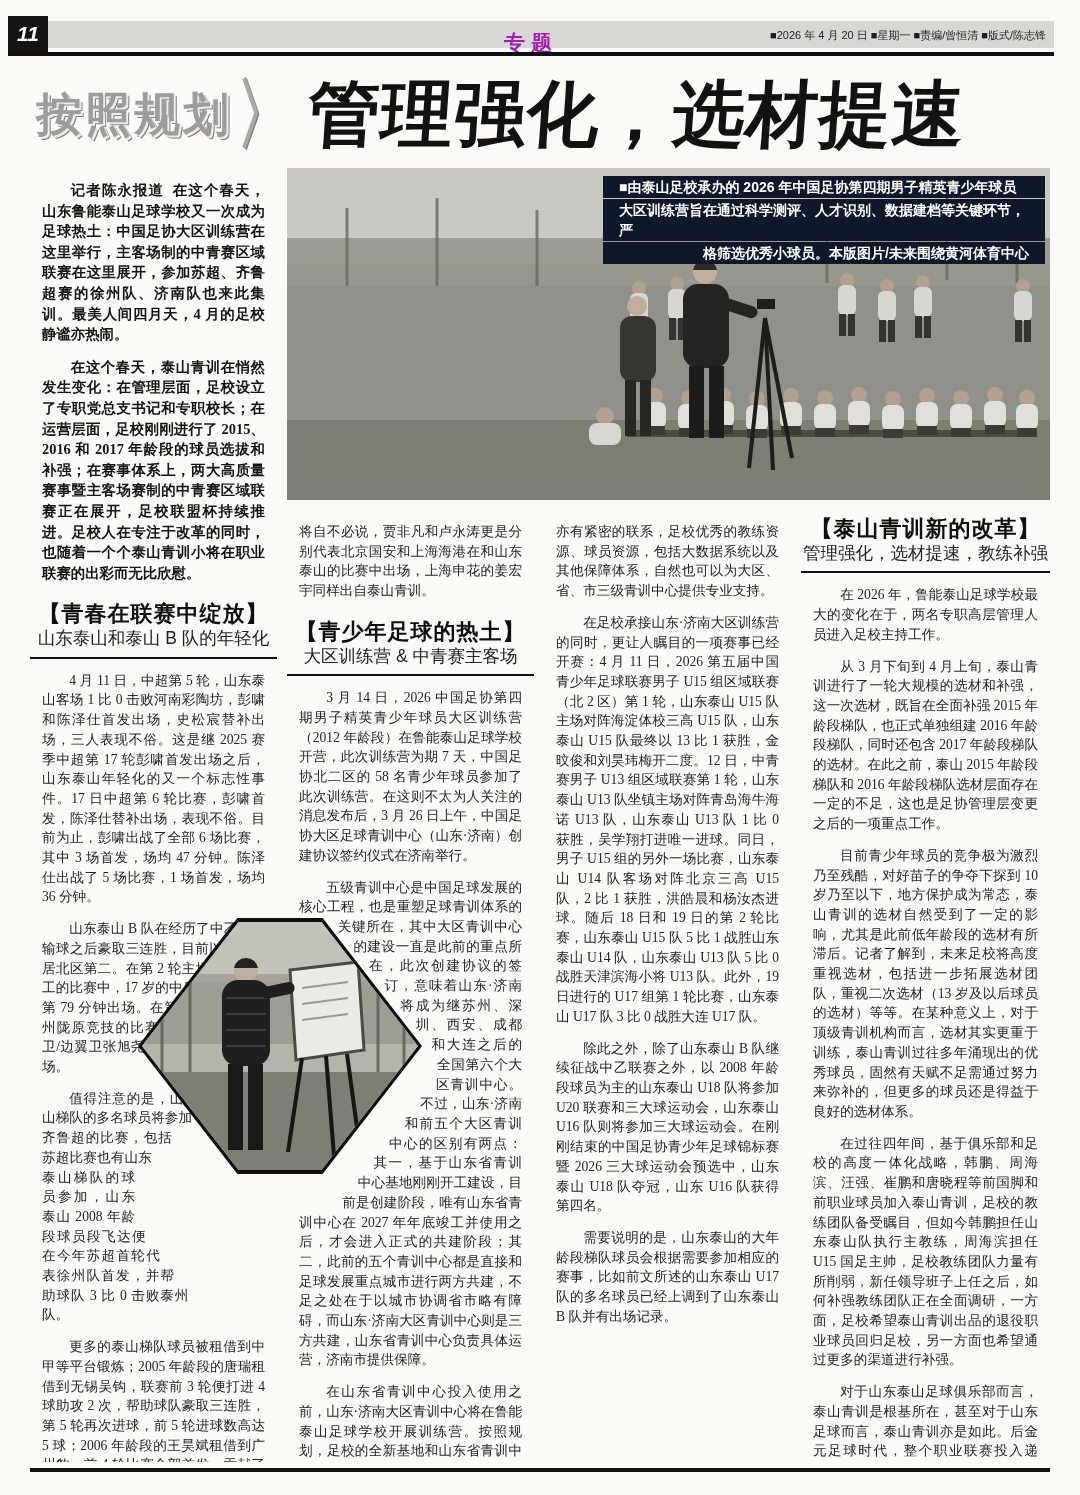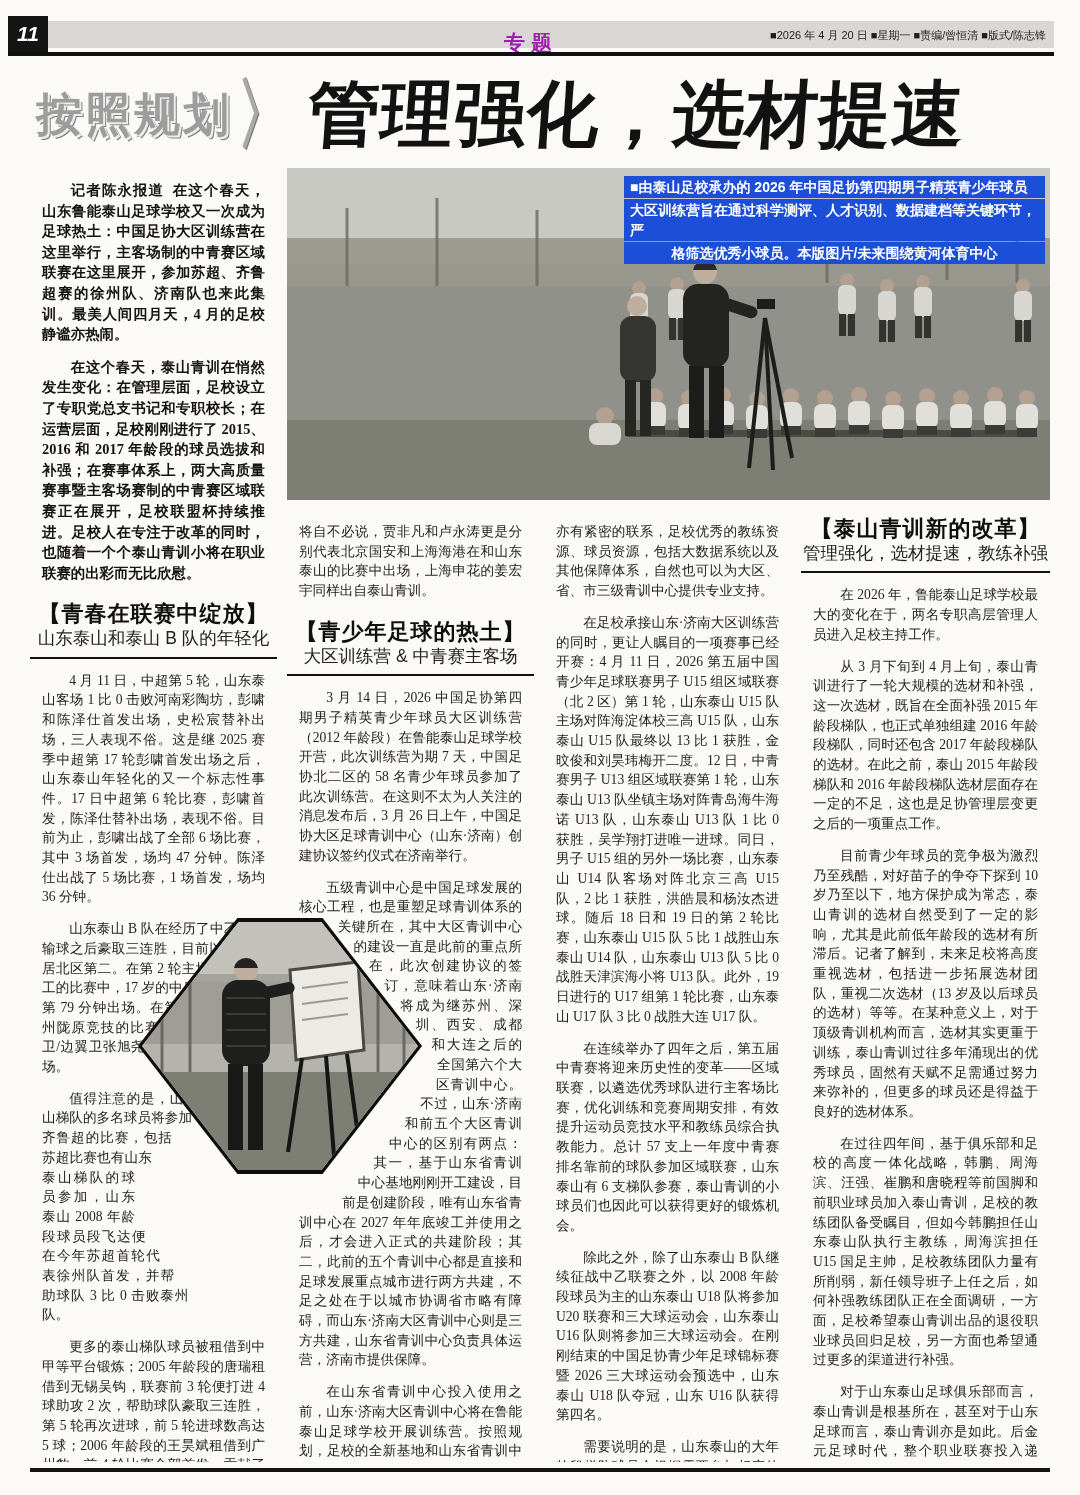--- a/index.html
+++ b/index.html
@@ -41,22 +41,22 @@
   .art-head{text-align:center;font-family:"Liberation Sans","DejaVu Sans",sans-serif;padding-top:7px;}
   .art-head .t{font-size:22px;font-weight:900;color:#0f0f0f;margin:2px 0 5px;letter-spacing:1px;}
   .art-head .s{font-size:17.5px;font-weight:400;color:#222;margin:0 0 8px;}
   .art-head .rule{height:2px;background:#101010;margin-bottom:10px;}
 
   
   .main-photo{position:absolute;left:287px;top:168px;width:763px;height:332px;background:#9a9a93;overflow:hidden;}
   .main-photo svg{display:block;width:100%;height:100%;}
   .caption{position:absolute;top:8px;right:5px;width:442px;
            font:700 14px/20px "Liberation Sans","DejaVu Sans",sans-serif;color:#fff;}
-  .caption .bar{background:#1d4ed8;padding:1px 6px;margin-bottom:1px;margin-left:21px;}
-  .caption .bar.split{display:flex;justify-content:center;}
+  .caption .bar{background:#0f172a;padding:1px 16px;margin-bottom:1px;}
+  .caption .bar.split{display:flex;justify-content:flex-end;}
 
   
   .hex-frame{position:absolute;left:138px;top:918px;width:284px;height:256px;background:#0d0d0d;z-index:3;
              clip-path:polygon(35% 0%,65% 0%,100% 50%,65% 100%,35% 100%,0% 50%);}
   .hex-inner{position:absolute;left:4px;top:4px;right:4px;bottom:4px;background:#a3a39b;overflow:hidden;
              clip-path:polygon(35% 0%,65% 0%,100% 50%,65% 100%,35% 100%,0% 50%);}
   .hex-inner svg{display:block;width:100%;height:100%;}
 
   
   .shim-left{float:right;width:142px;height:246px;
@@ -197,21 +197,20 @@
     </header>
     <p>3 月 14 日，2026 中国足协第四期男子精英青少年球员大区训练营（2012 年龄段）在鲁能泰山足球学校开营，此次训练营为期 7 天，中国足协北二区的 58 名青少年球员参加了此次训练营。在这则不太为人关注的消息发布后，3 月 26 日上午，中国足协大区足球青训中心（山东·济南）创建协议签约仪式在济南举行。</p>
     <span class="shim-right"></span>
     <p>五级青训中心是中国足球发展的核心工程，也是重塑足球青训体系的关键所在，其中大区青训中心的建设一直是此前的重点所在，此次创建协议的签订，意味着山东·济南将成为继苏州、深圳、西安、成都和大连之后的全国第六个大区青训中心。不过，山东·济南和前五个大区青训中心的区别有两点：其一，基于山东省青训中心基地刚刚开工建设，目前是创建阶段，唯有山东省青训中心在 2027 年年底竣工并使用之后，才会进入正式的共建阶段；其二，此前的五个青训中心都是直接和足球发展重点城市进行两方共建，不足之处在于以城市协调省市略有障碍，而山东·济南大区青训中心则是三方共建，山东省青训中心负责具体运营，济南市提供保障。</p>
     <p>在山东省青训中心投入使用之前，山东·济南大区青训中心将在鲁能泰山足球学校开展训练营。按照规划，足校的全新基地和山东省青训中心相邻。目前各方反馈的消息显示，未来围绕黄河体育中心，山东省青训中心、鲁能泰山足球学校、济南市青训中心虽然独立运营，但彼此之间</p>
   </section>
 
   <section class="col col-3">
     <p class="frag">亦有紧密的联系，足校优秀的教练资源、球员资源，包括大数据系统以及其他保障体系，自然也可以为大区、省、市三级青训中心提供专业支持。</p>
     <p>在足校承接山东·济南大区训练营的同时，更让人瞩目的一项赛事已经开赛：4 月 11 日，2026 第五届中国青少年足球联赛男子 U15 组区域联赛（北 2 区）第 1 轮，山东泰山 U15 队主场对阵海淀体校三高 U15 队，山东泰山 U15 队最终以 13 比 1 获胜，金旼俊和刘昊玮梅开二度。12 日，中青赛男子 U13 组区域联赛第 1 轮，山东泰山 U13 队坐镇主场对阵青岛海牛海诺 U13 队，山东泰山 U13 队 1 比 0 获胜，吴学翔打进唯一进球。同日，男子 U15 组的另外一场比赛，山东泰山 U14 队客场对阵北京三高 U15 队，2 比 1 获胜，洪皓晨和杨汝杰进球。随后 18 日和 19 日的第 2 轮比赛，山东泰山 U15 队 5 比 1 战胜山东泰山 U14 队，山东泰山 U13 队 5 比 0 战胜天津滨海小将 U13 队。此外，19 日进行的 U17 组第 1 轮比赛，山东泰山 U17 队 3 比 0 战胜大连 U17 队。</p>
-    <p>在连续举办了四年之后，第五届中青赛将迎来历史性的变革——区域联赛，以遴选优秀球队进行主客场比赛，优化训练和竞赛周期安排，有效提升运动员竞技水平和教练员综合执教能力。总计 57 支上一年度中青赛排名靠前的球队参加区域联赛，山东泰山有 6 支梯队参赛，泰山青训的小球员们也因此可以获得更好的锻炼机会。</p>
     <p>除此之外，除了山东泰山 B 队继续征战中乙联赛之外，以 2008 年龄段球员为主的山东泰山 U18 队将参加 U20 联赛和三大球运动会，山东泰山 U16 队则将参加三大球运动会。在刚刚结束的中国足协青少年足球锦标赛暨 2026 三大球运动会预选中，山东泰山 U18 队夺冠，山东 U16 队获得第四名。</p>
     <p>需要说明的是，山东泰山的大年龄段梯队球员会根据需要参加相应的赛事，比如前文所述的山东泰山 U17 队的多名球员已经上调到了山东泰山 B 队并有出场记录。</p>
   </section>
 
   <section class="col col-4">
     <header class="art-head">
       <div class="t">【泰山青训新的改革】</div>
       <div class="s">管理强化，选材提速，教练补强</div>
       <div class="rule"></div>
     </header>

